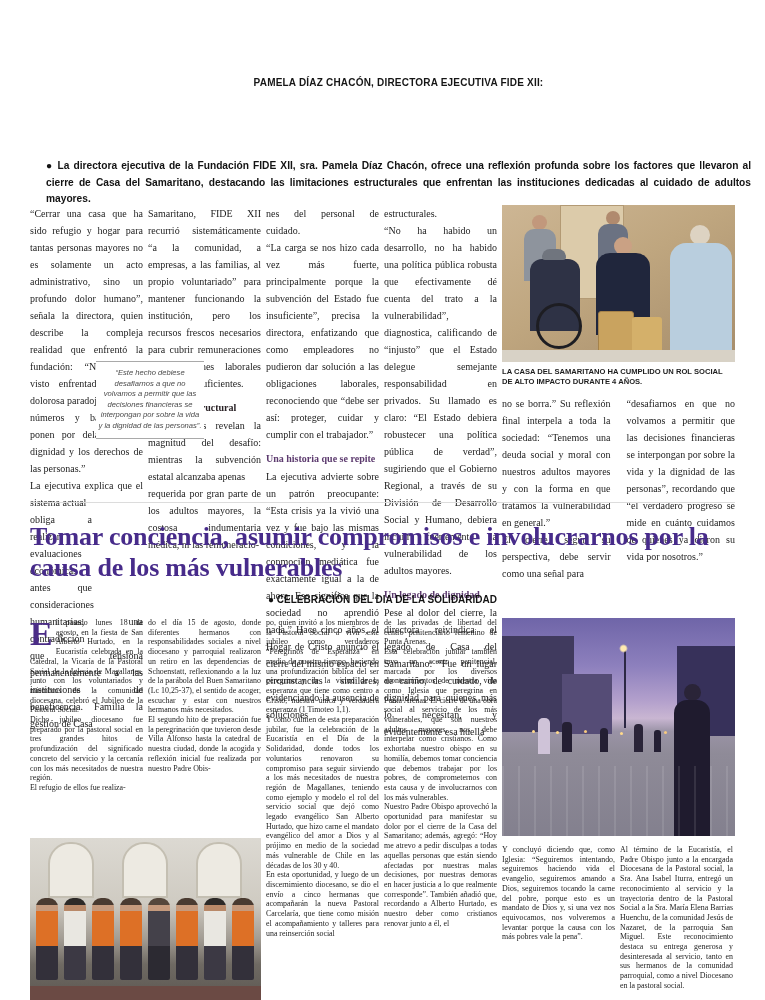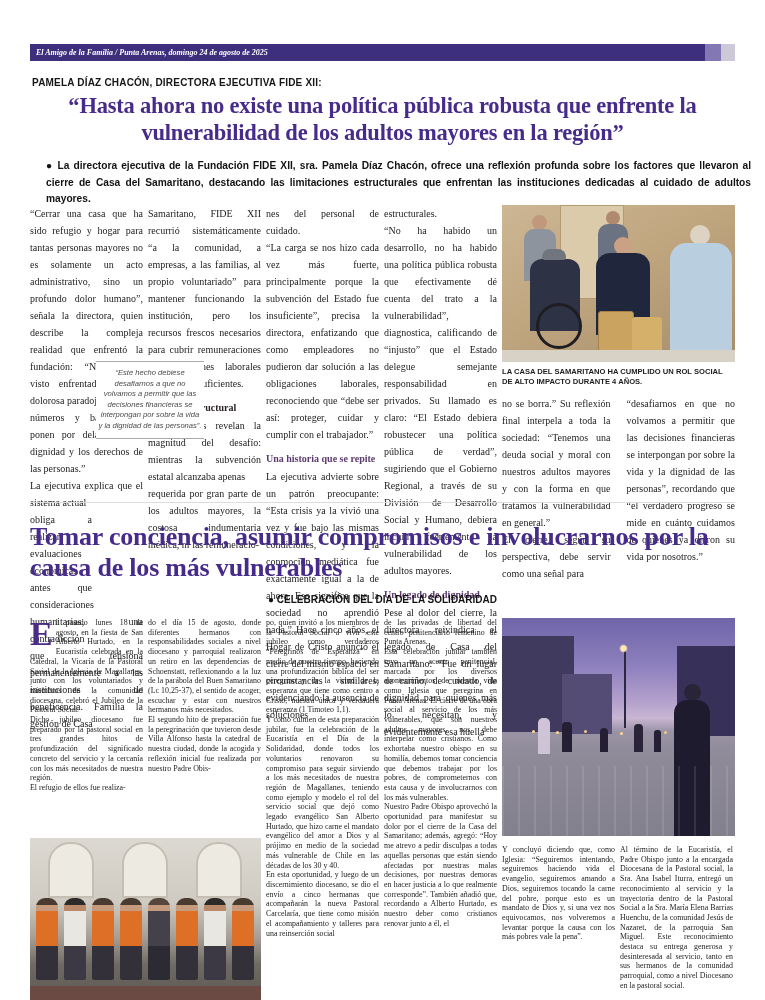--- a/index.html
+++ b/index.html
@@ -6,21 +6,21 @@
   .page{position:relative;width:765px;height:1000px;background:#ffffff;margin:0 auto;overflow:hidden;
         font-family:"Liberation Serif",serif;}
   
   .topbar{position:absolute;left:30px;top:44px;width:705px;height:17px;background:#3d2f7e;
           display:flex;align-items:center;}
   .topbar-text{font:italic bold 8px/17px "Liberation Serif",serif;color:#ffffff;padding-left:6px;white-space:nowrap;}
   .sq{height:17px;display:block;}
   .sq1{margin-left:auto;width:16px;background:#8478b4;}
   .sq2{width:14px;background:#cdc9d9;}
   
-  .a1-kicker{position:absolute;left:32px;top:77px;width:705px;text-align:left;
+  .a1-kicker{position:absolute;left:46px;top:77px;width:705px;text-align:center;
              font:bold 10px "Liberation Sans",sans-serif;color:#161616;letter-spacing:.2px;}
   .a1-headline{position:absolute;left:30px;top:92px;width:705px;margin:0;text-align:center;
                font:bold 22.5px/27px "Liberation Serif",serif;color:#472b8a;letter-spacing:-.2px;}
   .a1-lead{position:absolute;left:46px;top:158px;width:705px;text-align:justify;
            font:bold 10.2px/16.5px "Liberation Sans",sans-serif;color:#131313;}
   
   .bodytext{font-family:"Liberation Serif",serif;font-size:10px;line-height:17px;
             text-align:justify;color:#1c1c1c;}
   .bodytext p{margin:0;}
   .sub{font-weight:bold;margin-top:7px !important;margin-bottom:1px !important;}
@@ -96,28 +96,22 @@
   .p3-fore-h{left:182px;top:66px;width:17px;height:17px;border-radius:50%;background:#2a2438;}
   .p3-fore{left:172px;top:82px;width:36px;height:136px;background:#1f1b2e;border-radius:13px 13px 0 0;}
   .p3-wet{left:0;bottom:0;width:100%;height:70px;
           background:repeating-linear-gradient(90deg,rgba(255,255,255,.10) 0 2px,rgba(255,255,255,0) 2px 16px);}
 </style>
 </head>
 <body>
 
 <div class="page">
 
-  <div class="topbar">
-    <span class="topbar-text">El Amigo de la Familia / Punta Arenas, domingo 24 de agosto de 2025</span>
-    <span class="sq sq1"></span>
-    <span class="sq sq2"></span>
-  </div>
 
   <div class="a1-kicker">PAMELA DÍAZ CHACÓN, DIRECTORA EJECUTIVA FIDE XII:</div>
-  <h1 class="a1-headline">“Hasta ahora no existe una política pública robusta que enfrente la vulnerabilidad de los adultos mayores en la región”</h1>
   <div class="a1-lead">● La directora ejecutiva de la Fundación FIDE XII, sra. Pamela Díaz Chacón, ofrece una reflexión profunda sobre los factores que llevaron al cierre de Casa del Samaritano, destacando las limitaciones estructurales que enfrentan las instituciones dedicadas al cuidado de adultos mayores.</div>
 
   <div class="a1-body">
 
     <div class="col c1 bodytext">
       <p>“Cerrar una casa que ha sido refugio y hogar para tantas personas mayores no es solamente un acto administrativo, sino un profundo dolor humano”, señala la directora, quien describe la compleja realidad que enfrentó la fundación: “Nos hemos visto enfrentados a una dolorosa paradoja donde los números y balances se ponen por delante de la dignidad y los derechos de las personas.”</p>
       <p>La ejecutiva explica que el sistema actual</p>
       <p><span class="sp-r"></span><span>obliga a realizar evaluaciones económicas antes que consideraciones humanitarias, una contradicción</span></p>
       <p>que tensiona permanentemente a las instituciones de beneficencia. Familia la gestión de Casa</p>
     </div>

